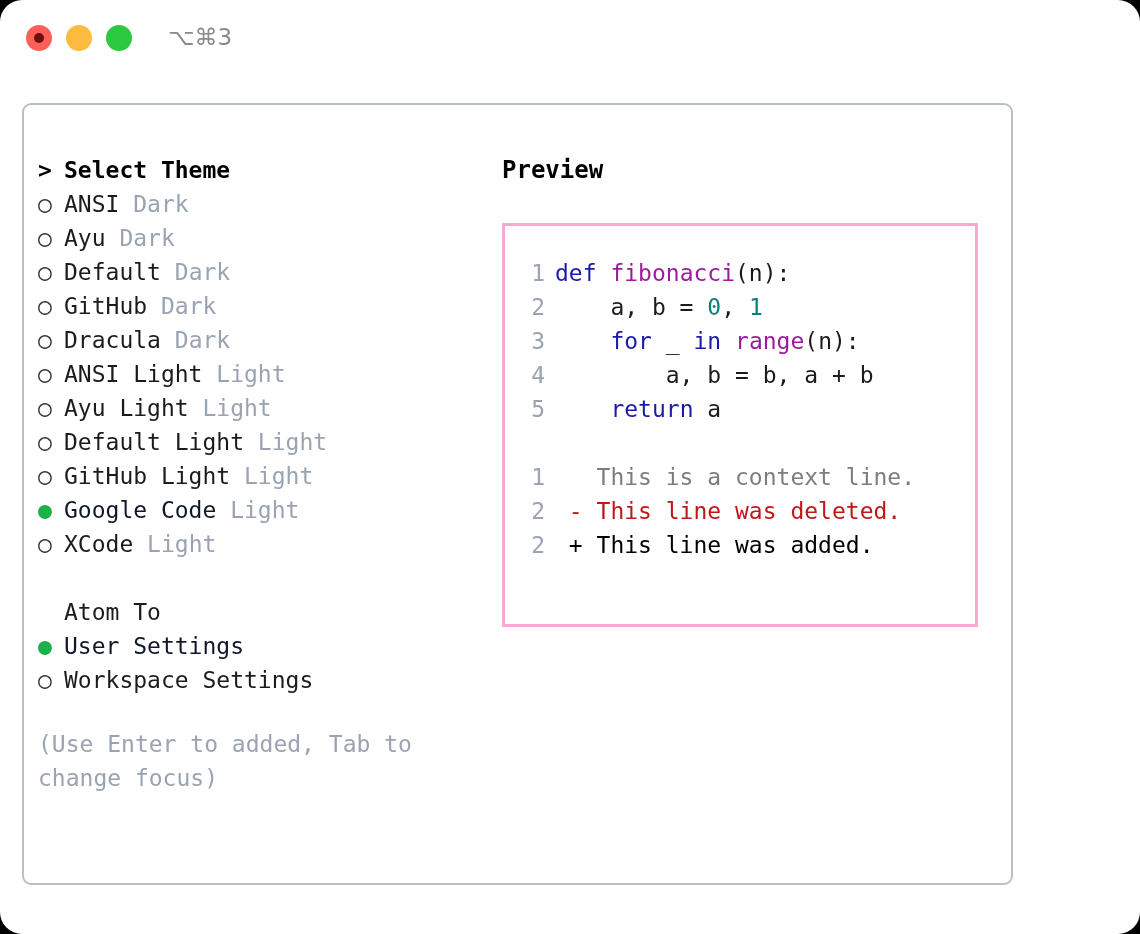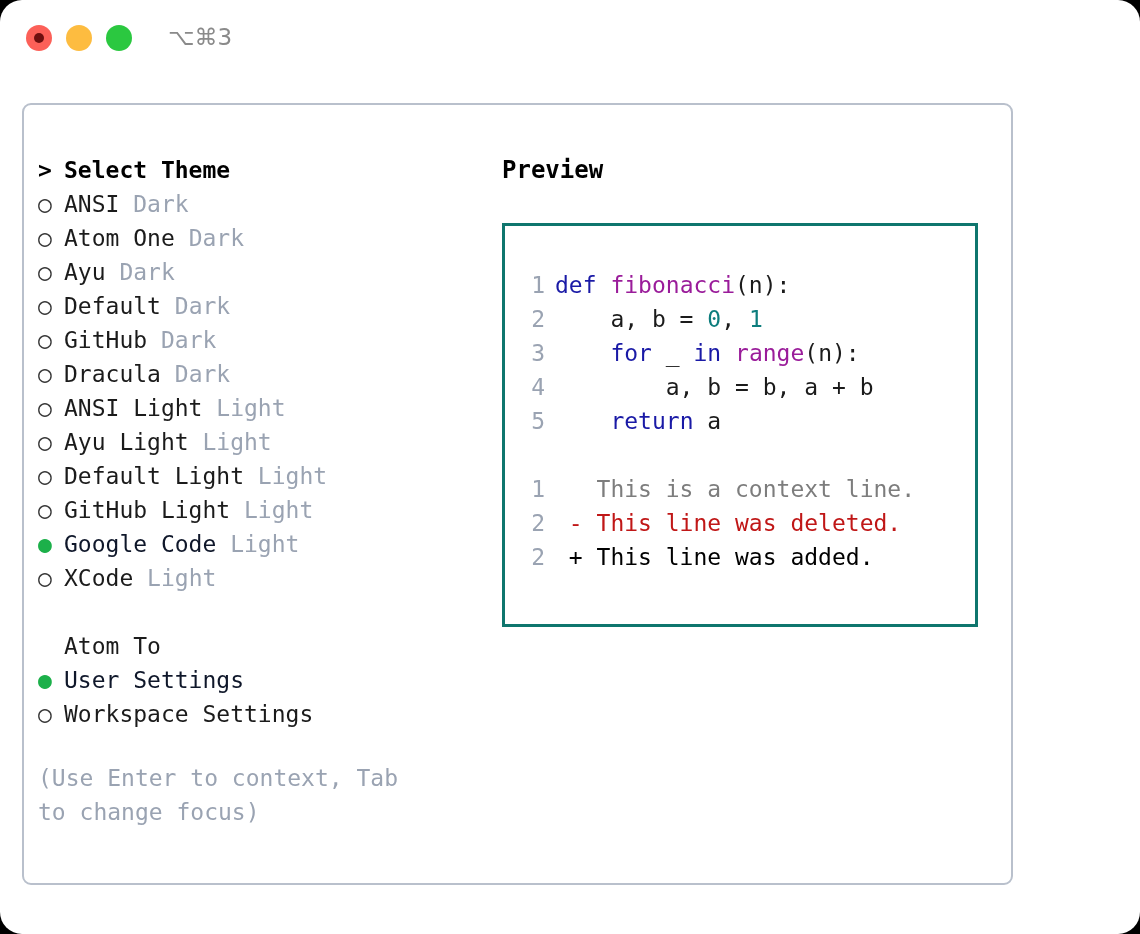--- a/index.html
+++ b/index.html
@@ -125,24 +125,24 @@
   .preview-title {
     font-size: 24px;
     font-weight: bold;
     color: #000000;
     line-height: 34px;
   }
   .codebox {
     margin-top: 36px;
     width: 476px;
     height: 404px;
-    border: 3px solid #0f766e;
+    border: 3px solid #f9a8d4;
     box-sizing: border-box;
     background: #ffffff;
-    padding: 42px 0 0 14px;
+    padding: 30px 0 0 14px;
   }
   .cline {
     font-size: 23px;
     line-height: 34px;
     white-space: pre;
     color: #1b1b1b;
   }
   .ln {
     display: inline-block;
     width: 26px;
@@ -176,21 +176,20 @@
   <div class="panel">
 
     <div class="left-col">
 
       <div class="row heading">
         <span class="marker">&gt;</span><span>Select Theme</span>
       </div>
 
       <div id="theme-list">
           <div class="row"><span class="marker bullet-empty">○</span><span>ANSI</span><span class="suffix"> Dark</span></div>
-          <div class="row"><span class="marker bullet-empty">○</span><span>Atom One</span><span class="suffix"> Dark</span></div>
           <div class="row"><span class="marker bullet-empty">○</span><span>Ayu</span><span class="suffix"> Dark</span></div>
           <div class="row"><span class="marker bullet-empty">○</span><span>Default</span><span class="suffix"> Dark</span></div>
           <div class="row"><span class="marker bullet-empty">○</span><span>GitHub</span><span class="suffix"> Dark</span></div>
           <div class="row"><span class="marker bullet-empty">○</span><span>Dracula</span><span class="suffix"> Dark</span></div>
           <div class="row"><span class="marker bullet-empty">○</span><span>ANSI Light</span><span class="suffix"> Light</span></div>
           <div class="row"><span class="marker bullet-empty">○</span><span>Ayu Light</span><span class="suffix"> Light</span></div>
           <div class="row"><span class="marker bullet-empty">○</span><span>Default Light</span><span class="suffix"> Light</span></div>
           <div class="row"><span class="marker bullet-empty">○</span><span>GitHub Light</span><span class="suffix"> Light</span></div>
           <div class="row"><span class="marker bullet-full">●</span><span class="label-sel">Google Code</span><span class="suffix"> Light</span></div>
           <div class="row"><span class="marker bullet-empty">○</span><span>XCode</span><span class="suffix"> Light</span></div>
@@ -200,21 +199,21 @@
 
       <div class="row">
         <span class="marker"></span><span>Atom To</span>
       </div>
 
       <div id="apply-list">
           <div class="row"><span class="marker bullet-full">●</span><span class="label-sel">User Settings</span></div>
           <div class="row"><span class="marker bullet-empty">○</span><span>Workspace Settings</span></div>
         </div>
 
-      <div class="hint">(Use Enter to context, Tab to change focus)</div>
+      <div class="hint">(Use Enter to added, Tab to change focus)</div>
     </div>
 
     <div class="right-col">
       <div class="preview-title">Preview</div>
 
       <div class="codebox">
         <div id="code-lines">
             <div class="cline"><span class="ln">1</span><span class="kw">def </span><span class="fn">fibonacci</span><span class="punct">(n):</span></div>
             <div class="cline"><span class="ln">2</span><span class="punct">    a, b = </span><span class="num">0</span><span class="punct">, </span><span class="num">1</span></div>
             <div class="cline"><span class="ln">3</span><span class="punct">    </span><span class="kw">for</span><span class="punct"> _ </span><span class="kw">in</span><span class="punct"> </span><span class="fn">range</span><span class="punct">(n):</span></div>

